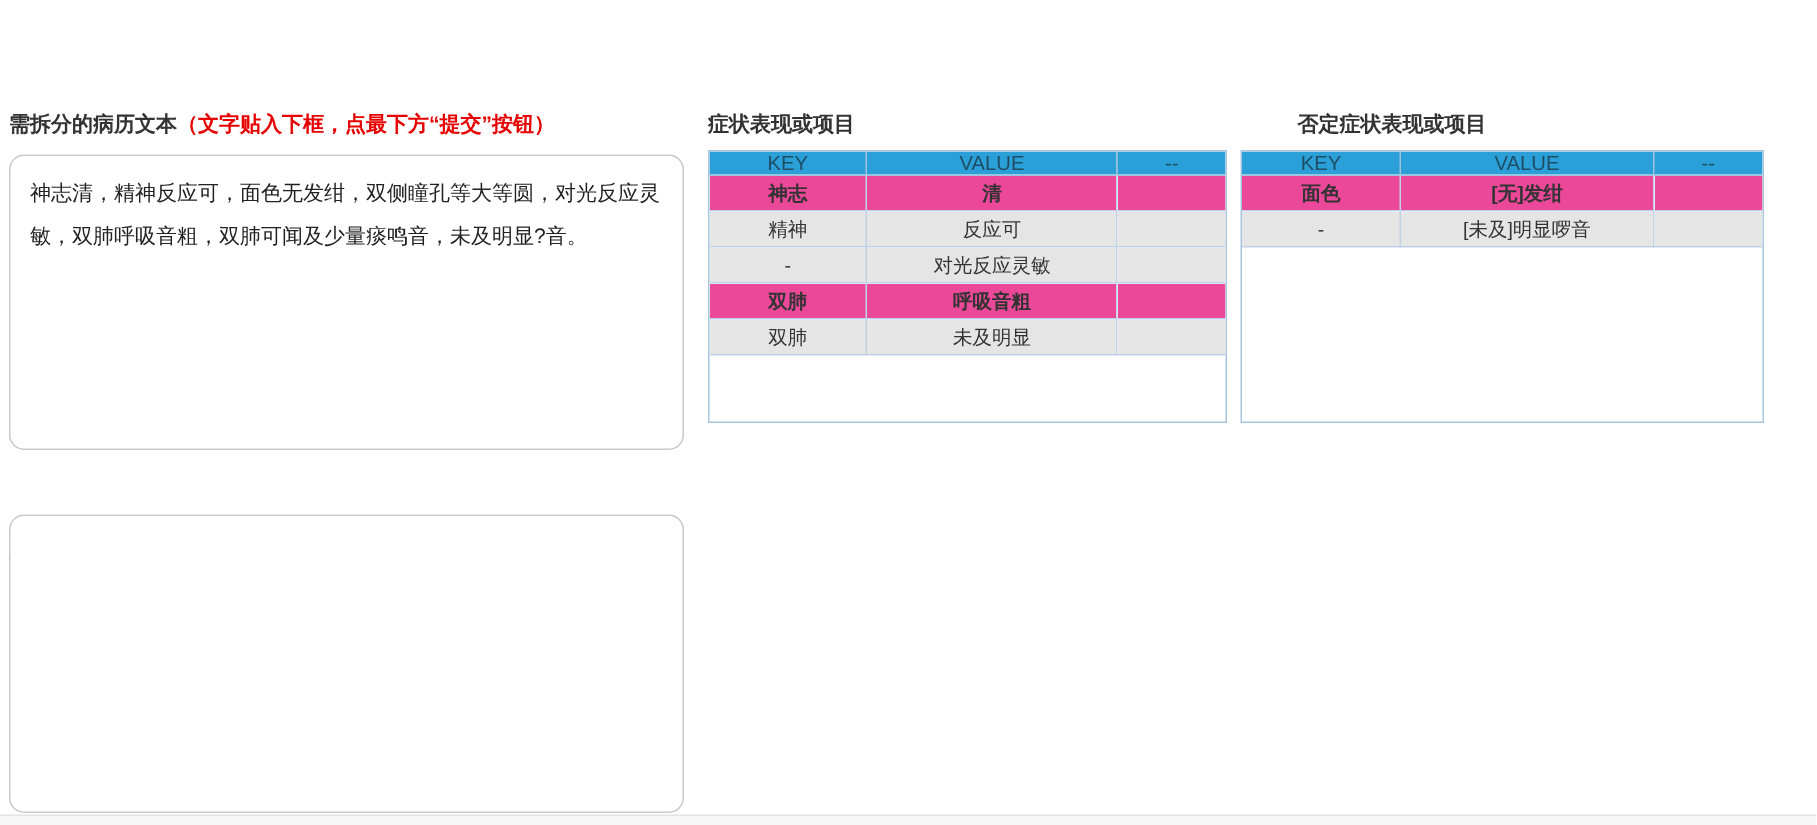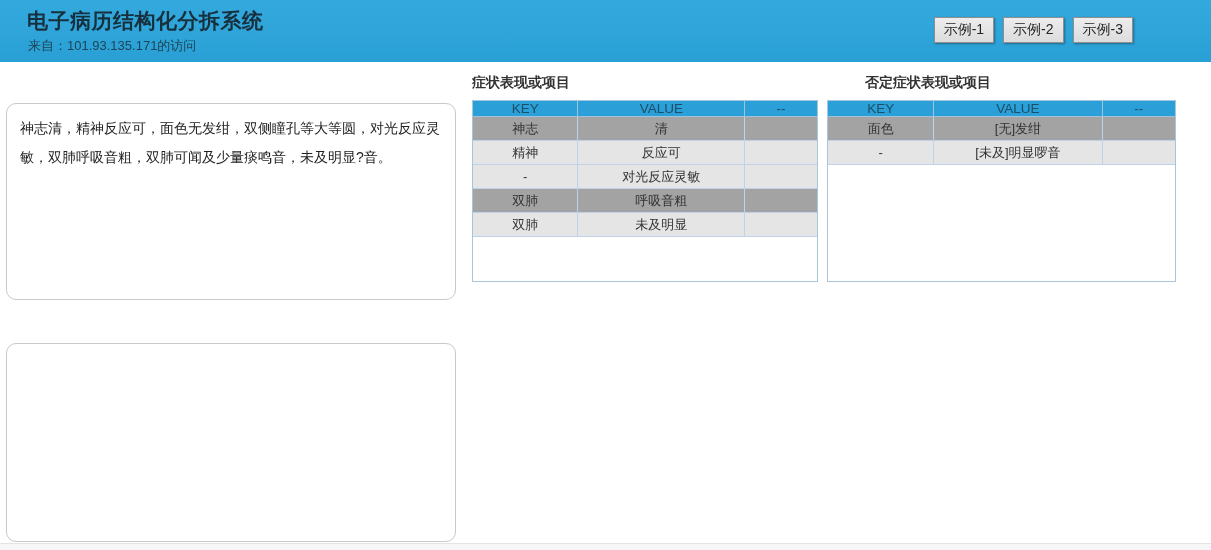--- a/index.html
+++ b/index.html
@@ -78,43 +78,37 @@
   table.kv th:first-child { border-left: none; }
   table.kv th:last-child { border-right: none; }
   table.kv td {
     height: 24px; font-size: 13px; color: #333;
     text-align: center; border: 1px solid #bfd2e8;
     overflow: hidden; white-space: nowrap;
   }
   table.kv td:first-child { border-left: none; }
   table.kv td:last-child { border-right: none; }
   table.kv tr.even td { background: #e5e5e5; }
-  table.kv tr.odd td { background: #a3a3a3; }
+  table.kv tr.odd td { background: #ec4899; font-weight: bold; }
 
   
   .footer-strip {
     position: absolute; left: 0; bottom: 0; width: 1211px; height: 7px;
     background: #f6f6f6; border-top: 1px solid #e4e4e4;
   }
 </style>
 </head>
 <body>
 
 <div class="page">
 
-  <div class="topbar">
-    <div class="title">电子病历结构化分拆系统</div>
-    <div class="subtitle">来自：101.93.135.171的访问</div>
-    <div class="btn-group">
-      <button class="ex-btn">示例-1</button>
-      <button class="ex-btn">示例-2</button>
-      <button class="ex-btn">示例-3</button>
-    </div>
+
+  <div class="sec-heading h-left">
+    <span>需拆分的病历文本</span><span class="red">（文字贴入下框，点最下方“提交”按钮）</span>
   </div>
-
   <textarea class="med-textarea ta-input" spellcheck="false" style="">神志清，精神反应可，面色无发绀，双侧瞳孔等大等圆，对光反应灵敏，双肺呼吸音粗，双肺可闻及少量痰鸣音，未及明显?音。</textarea>
 
   <div class="h-unrec">未识别的内容</div>
   <textarea class="med-textarea ta-unrec" spellcheck="false" style=""></textarea>
 
   <div class="sec-heading h-mid">症状表现或项目</div>
   <div class="tbl-wrap tw-mid">
     <table class="kv">
       <colgroup>
           <col class="c-key">

